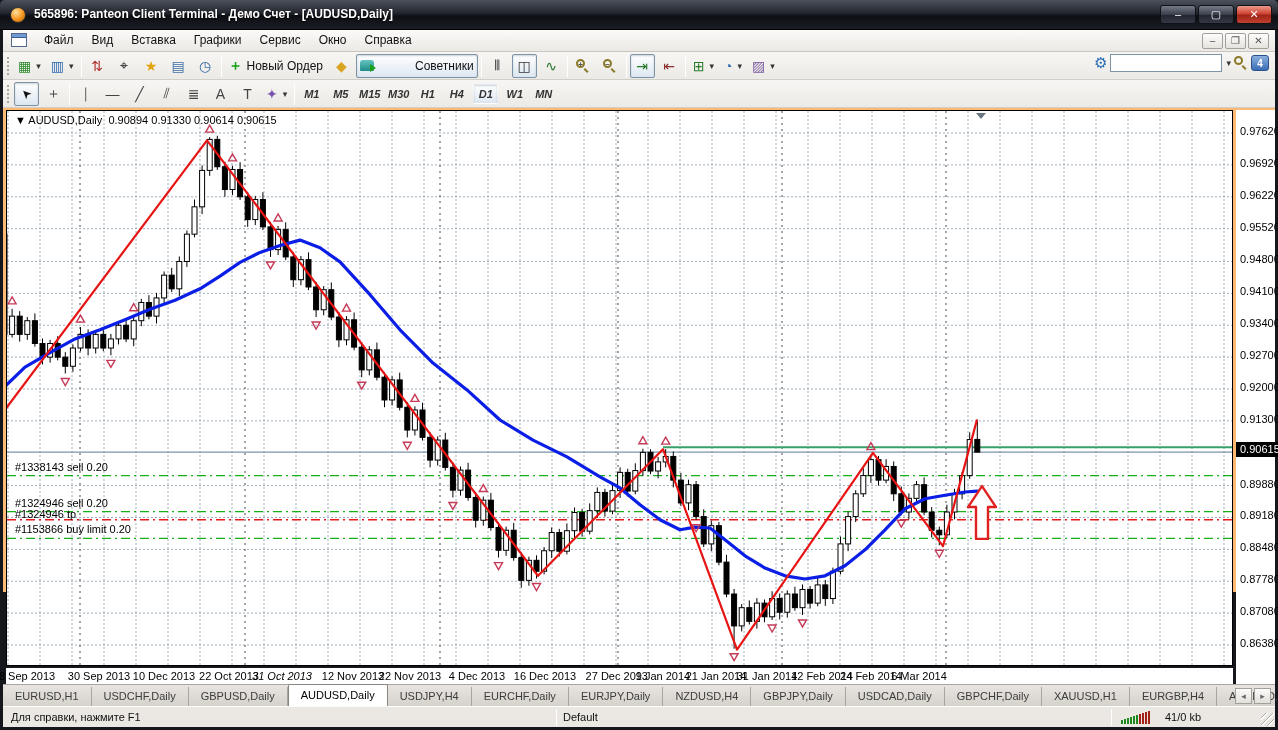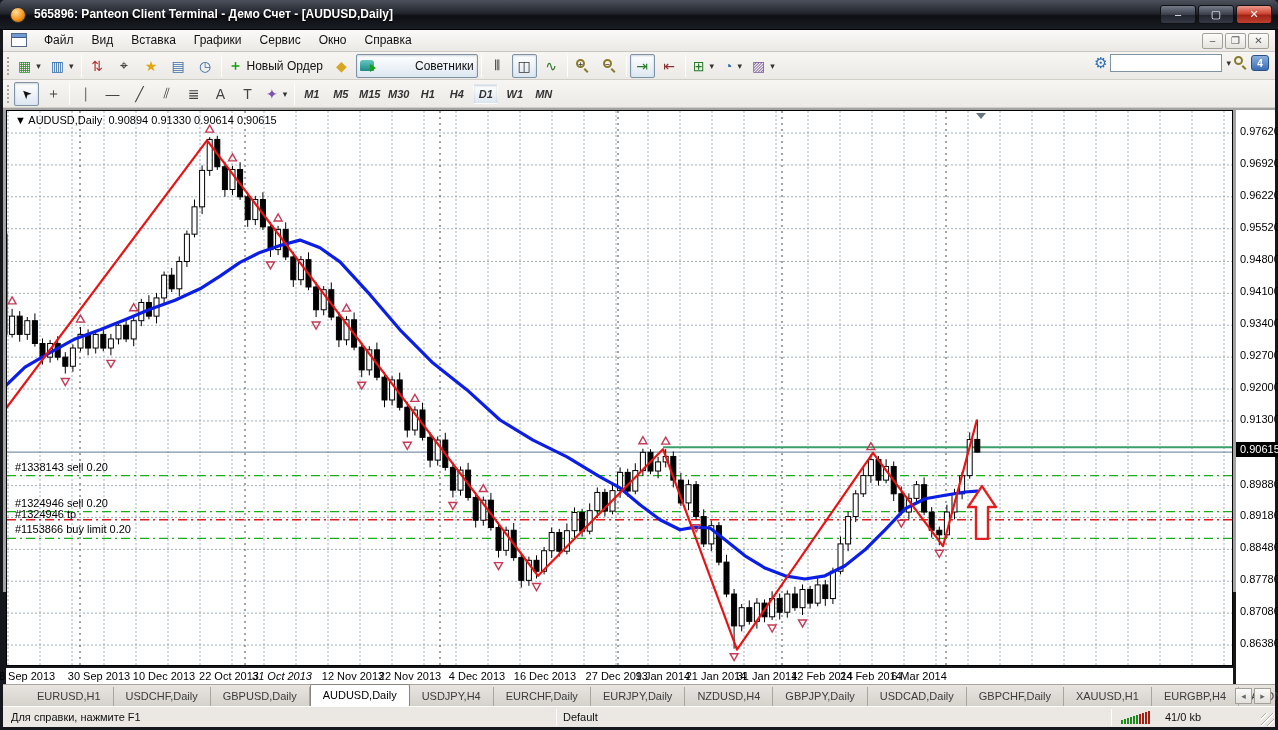--- a/index.html
+++ b/index.html
@@ -66,21 +66,21 @@
   .advisor-ic::after{content:"";position:absolute;right:-2px;bottom:-1px;border-left:6px solid #19a019;
     border-top:4px solid transparent;border-bottom:4px solid transparent;}
   .tfbtn{min-width:25px;height:20px;margin:0 2px;border:1px solid transparent;border-radius:2px;
     font-size:11px;font-weight:bold;color:#333;display:flex;align-items:center;justify-content:center;font-style:italic;}
   #search-zone{position:absolute;right:6px;top:2px;display:flex;align-items:center;gap:3px;}
   #search-input{width:112px;height:18px;border:1px solid #7f93a6;font-size:11px;padding:0 3px;}
   #notif-badge{position:relative;width:18px;height:16px;border-radius:3px;color:#fff;font-size:10px;
     font-weight:bold;text-align:center;line-height:15px;
     background:linear-gradient(#8cb0dd,#3a6db5);border:1px solid #2a5187;}
   
-  #chart-zone{position:absolute;left:3px;top:108px;width:1272px;height:484px;background:#a3a3a3;}
+  #chart-zone{position:absolute;left:3px;top:108px;width:1272px;height:484px;background:#fdba74;}
   #chart-layer{position:absolute;left:3px;top:2px;width:1227px;height:556px;border:1px solid #000;
     background:#fff;overflow:hidden;}
   #plot{position:absolute;left:0;top:0;}
   .grid{stroke:#9fafbd;stroke-width:1;stroke-dasharray:2 2;}
   .msep{stroke:#4a4a4a;stroke-width:1;stroke-dasharray:2 4;}
   .orderline{stroke-width:1.3;stroke-dasharray:9 4 2 4;}
   .bidline{stroke:#7d94aa;stroke-width:1.2;}
   .resline{stroke-width:2;}
   .wick{stroke:#000;stroke-width:1;}
   .bull{fill:#fff;stroke:#000;stroke-width:1;}
@@ -92,21 +92,21 @@
   #ohlc-label{position:absolute;left:8px;top:3px;font-size:11px;color:#000;white-space:nowrap;}
   .olabel{position:absolute;left:8px;font-size:11px;color:#000;white-space:nowrap;}
   #price-axis{position:absolute;left:1233px;top:2px;width:39px;height:574px;background:#fff;}
   .ptick{position:absolute;left:4px;font-size:11px;color:#000;}
   #cur-price{position:absolute;left:0;width:44px;height:15px;background:#000;color:#fff;
     font-size:11px;line-height:15px;padding-left:4px;}
   #date-axis{position:absolute;left:3px;top:560px;width:1227px;height:16px;background:#fff;}
   .dtick{position:absolute;top:2px;width:72px;text-align:center;font-size:11px;color:#000;white-space:nowrap;}
   
   #tabbar{position:absolute;left:3px;top:684px;width:1272px;height:22px;
-    background:linear-gradient(#e8e5e1,#d5d1cb);border-top:1px solid #aaa69f;padding-left:22px;
+    background:linear-gradient(#e8e5e1,#d5d1cb);border-top:1px solid #aaa69f;
     display:flex;align-items:flex-end;}
   .tab{height:19px;padding:3px 12px 0 12px;font-size:11px;color:#3c3c3c;border-right:1px solid #a8a49e;
     white-space:nowrap;}
   .tab.active{background:#fff;border:1px solid #8a867f;border-bottom:none;height:22px;
     padding-top:4px;color:#000;border-radius:2px 2px 0 0;}
   #tab-scroll{position:absolute;right:4px;top:3px;display:flex;gap:2px;}
   .tsbtn{width:17px;height:16px;border:1px solid #a3a09a;background:linear-gradient(#fbfbfa,#e3e0db);
     font-size:9px;color:#666;text-align:center;line-height:14px;}
   
   #statusbar{position:absolute;left:3px;top:706px;width:1272px;height:21px;background:#ebe8e4;

